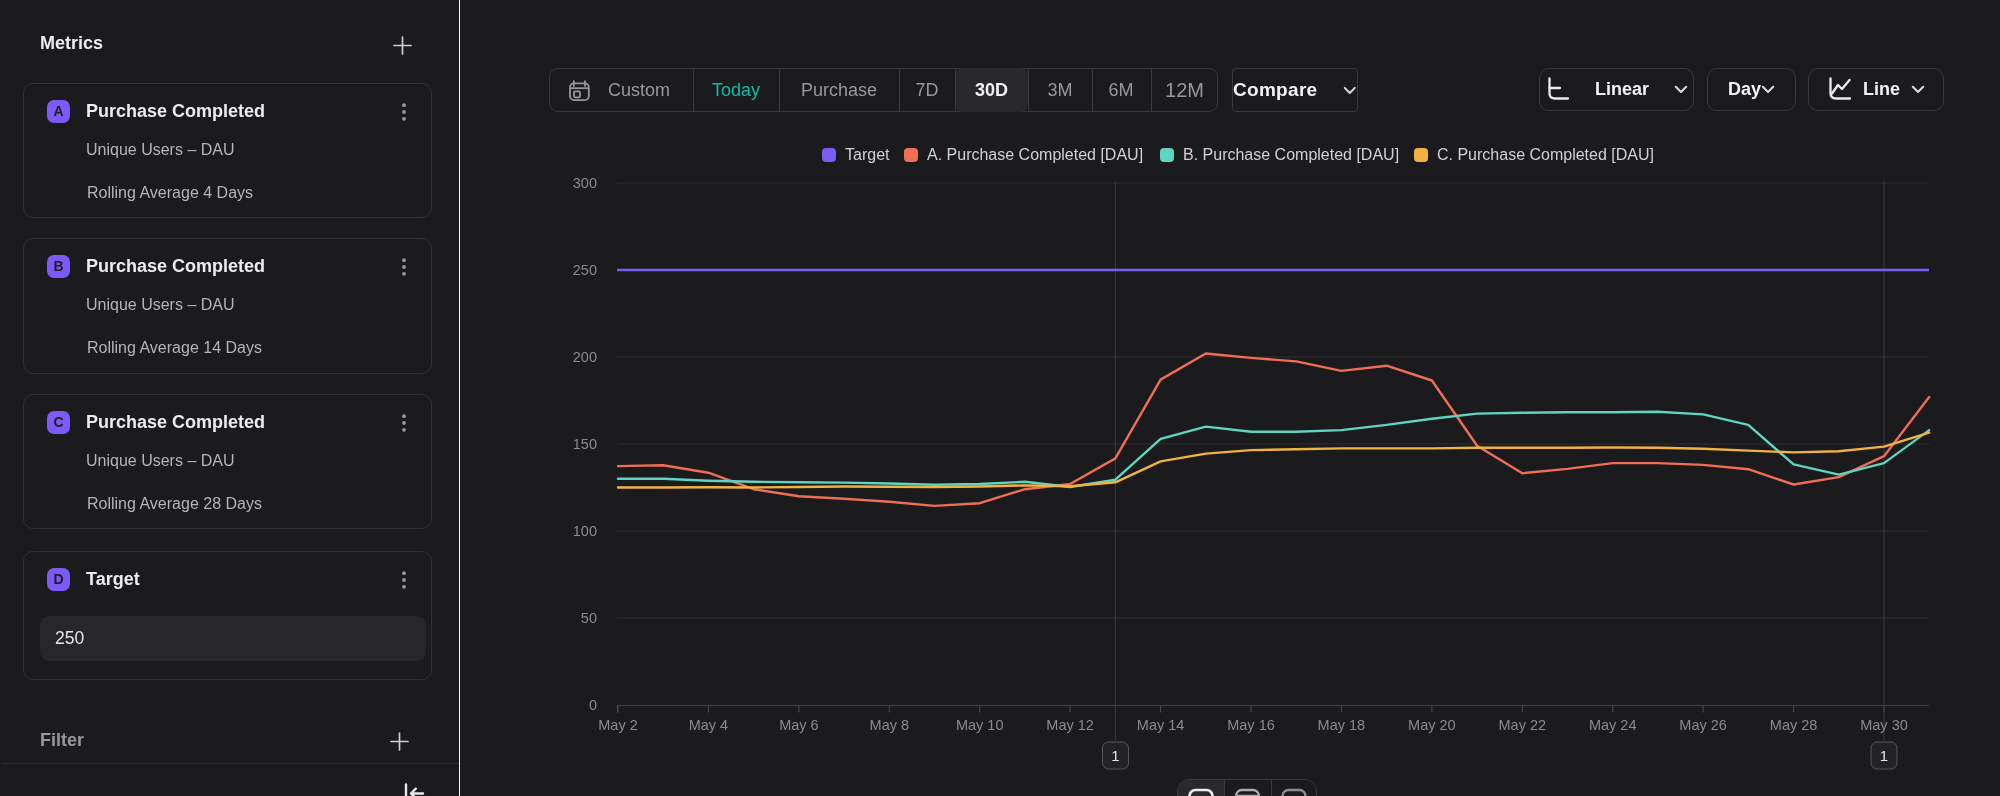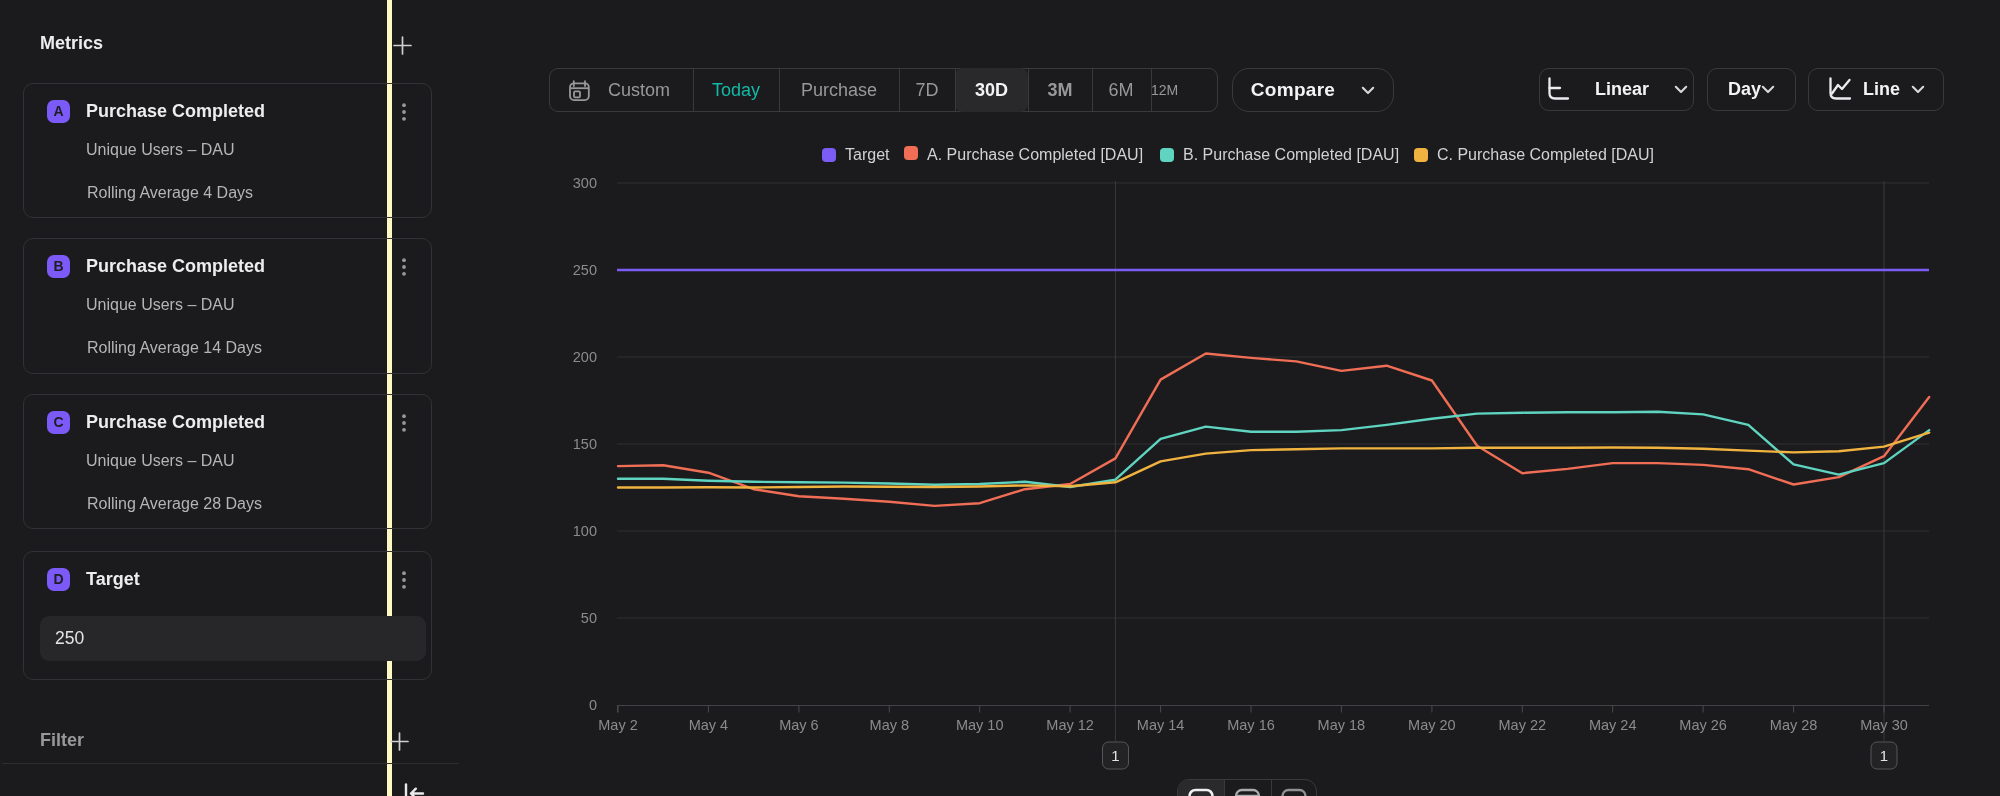--- a/index.html
+++ b/index.html
@@ -54,21 +54,21 @@
 <text x="1884.0" y="730" text-anchor="middle" fill="#8b8b8e" font-size="14.5">May 30</text>
 <line x1="617" y1="270" x2="1929" y2="270" stroke="#7b5cf5" stroke-width="2.6"></line>
 <polyline points="618.0,466.1 663.2,465.2 708.4,472.7 753.6,489.2 798.9,496.2 844.1,498.8 889.3,501.8 934.5,505.9 979.7,503.2 1024.9,489.2 1070.1,484.0 1115.4,458.4 1160.6,379.6 1205.8,353.5 1251.0,357.9 1296.2,361.4 1341.4,370.9 1386.6,365.7 1431.9,380.5 1477.1,445.7 1522.3,473.2 1567.5,468.9 1612.7,463.1 1657.9,463.1 1703.1,464.9 1748.3,469.2 1793.6,484.5 1838.8,477.1 1884.0,456.2 1929.2,397.0" fill="none" stroke="#ef6e55" stroke-width="2.4" stroke-linejoin="round" stroke-linecap="round"></polyline>
 <polyline points="618.0,478.8 663.2,478.8 708.4,480.7 753.6,481.8 798.9,482.3 844.1,482.6 889.3,483.5 934.5,484.7 979.7,484.0 1024.9,481.8 1070.1,487.0 1115.4,479.7 1160.6,438.8 1205.8,426.6 1251.0,431.8 1296.2,431.8 1341.4,430.1 1386.6,424.9 1431.9,418.8 1477.1,413.6 1522.3,412.7 1567.5,412.2 1612.7,412.2 1657.9,411.8 1703.1,414.4 1748.3,424.9 1793.6,464.4 1838.8,474.6 1884.0,463.1 1929.2,430.1" fill="none" stroke="#5fd4c0" stroke-width="2.4" stroke-linejoin="round" stroke-linecap="round"></polyline>
 <polyline points="618.0,487.5 663.2,487.5 708.4,487.3 753.6,487.5 798.9,487.0 844.1,486.5 889.3,486.8 934.5,487.0 979.7,486.5 1024.9,485.4 1070.1,486.3 1115.4,482.3 1160.6,461.4 1205.8,453.6 1251.0,450.1 1296.2,449.2 1341.4,448.4 1386.6,448.4 1431.9,448.4 1477.1,447.8 1522.3,447.8 1567.5,447.8 1612.7,447.5 1657.9,447.8 1703.1,448.7 1748.3,450.6 1793.6,452.4 1838.8,451.3 1884.0,446.6 1929.2,432.7" fill="none" stroke="#f1b33f" stroke-width="2.4" stroke-linejoin="round" stroke-linecap="round"></polyline>
 <rect x="1102.5" y="742" width="26" height="27" rx="6" fill="#232326" stroke="#56565a" stroke-width="1"></rect>
 <text x="1115.5" y="761" text-anchor="middle" fill="#e3e3e5" font-size="15">1</text>
 <rect x="1871" y="742" width="26" height="27" rx="6" fill="#232326" stroke="#56565a" stroke-width="1"></rect>
 <text x="1884" y="761" text-anchor="middle" fill="#e3e3e5" font-size="15">1</text>
 </svg>
-<div style="position:absolute;left:0;top:0;width:392px;height:796px;border-right:5px solid #fef9c3;box-sizing:border-box">
+<div style="position:absolute;left:0;top:0;width:460px;height:796px;border-right:1px solid #fef9c3;box-sizing:border-box">
 <div style="position:absolute;left:40px;top:33px;font-size:18px;font-weight:bold;color:#ededf0">Metrics</div>
 <div style="position:absolute;left:392px;top:35px"><svg width="21" height="21" viewBox="0 0 21 21">
         <path d="M10.5 2 V19 M2 10.5 H19" stroke="#cfcfd2" stroke-width="1.7" stroke-linecap="round" fill="none"></path>
       </svg></div>
 <div style="position:absolute;left:23px;top:83px;width:409px;height:135px;border:1px solid #323236;border-radius:10px;box-sizing:border-box">
 <div style="position:absolute;left:23px;top:16px;width:23px;height:23px;background:#7c5af8;border-radius:7px;text-align:center;line-height:23px;font-size:14px;font-weight:bold;color:#1d1d22">A</div>
 <div style="position:absolute;left:62px;top:17px;font-size:18px;font-weight:bold;color:#ededf0">Purchase Completed</div>
 <div style="position:absolute;right:25px;top:19px"><svg width="4" height="18" viewBox="0 0 4 18">
           <circle cx="2" cy="2.2" r="1.9" fill="#98989b"></circle>
           <circle cx="2" cy="9" r="1.9" fill="#98989b"></circle>
@@ -125,31 +125,31 @@
       <rect x="3" y="4.3" width="18.8" height="16.8" rx="4" stroke="#98989b" stroke-width="1.8" fill="none"></rect>
       <path d="M3.4 9.2 H21.4" stroke="#98989b" stroke-width="1.8"></path>
       <path d="M6.8 2.2 V7 M18 2.2 V7" stroke="#98989b" stroke-width="1.8" stroke-linecap="round"></path>
       <rect x="7" y="12.4" width="6" height="6" rx="1.2" stroke="#98989b" stroke-width="1.8" fill="none"></rect>
     </svg></div>
 <div style="position:absolute;left:608px;top:68px;height:44px;line-height:44px;font-size:18px;color:#98989b">Custom</div>
 <div style="position:absolute;left:693px;top:68px;width:86px;height:44px;line-height:44px;text-align:center;font-size:18px;color:#14b8a6;font-weight:normal">Today</div>
 <div style="position:absolute;left:779px;top:68px;width:120px;height:44px;line-height:44px;text-align:center;font-size:18px;color:#98989b;font-weight:normal">Purchase</div>
 <div style="position:absolute;left:899px;top:68px;width:56px;height:44px;line-height:44px;text-align:center;font-size:18px;color:#98989b;font-weight:normal">7D</div>
 <div style="position:absolute;left:955px;top:68px;width:73px;height:44px;line-height:44px;text-align:center;font-size:18px;color:#f3f3f5;font-weight:bold">30D</div>
-<div style="position:absolute;left:1028px;top:68px;width:64px;height:44px;line-height:44px;text-align:center;font-size:18px;color:#98989b;font-weight:bold">3M</div>
+<div style="position:absolute;left:1028px;top:68px;width:64px;height:44px;line-height:44px;text-align:center;font-size:18px;color:#98989b;font-weight:normal">3M</div>
 <div style="position:absolute;left:1092px;top:68px;width:58px;height:44px;line-height:44px;text-align:center;font-size:18px;color:#98989b;font-weight:normal">6M</div>
-<div style="position:absolute;left:1151px;top:68px;width:67px;height:44px;line-height:44px;font-size:14px;color:#98989b;font-weight:normal">12M</div>
+<div style="position:absolute;left:1151px;top:68px;width:67px;height:44px;line-height:44px;text-align:center;font-size:20px;color:#98989b;font-weight:normal">12M</div>
 <div style="position:absolute;left:693px;top:68px;width:1px;height:44px;background:#3a3a3d"></div>
 <div style="position:absolute;left:779px;top:68px;width:1px;height:44px;background:#3a3a3d"></div>
 <div style="position:absolute;left:899px;top:68px;width:1px;height:44px;background:#3a3a3d"></div>
 <div style="position:absolute;left:955px;top:68px;width:1px;height:44px;background:#3a3a3d"></div>
 <div style="position:absolute;left:1028px;top:68px;width:1px;height:44px;background:#3a3a3d"></div>
 <div style="position:absolute;left:1092px;top:68px;width:1px;height:44px;background:#3a3a3d"></div>
 <div style="position:absolute;left:1151px;top:68px;width:1px;height:44px;background:#3a3a3d"></div>
-<div style="position:absolute;left:1232px;top:68px;width:162px;height:44px;border:1px solid #3a3a3d;border-radius:17px;box-sizing:border-box;display:flex;align-items:center;justify-content:center;gap:26px">
+<div style="position:absolute;left:1232px;top:68px;width:126px;height:44px;border:1px solid #3a3a3d;border-radius:4px;box-sizing:border-box;display:flex;align-items:center;justify-content:center;gap:26px">
     <span style="font-size:19px;font-weight:bold;color:#f3f3f5;letter-spacing:0.3px">Compare</span>
     <svg width="14" height="9" viewBox="0 0 14 9">
       <path d="M1.8 1.8 L7 7 L12.2 1.8" stroke="#d8d8da" stroke-width="2.1" fill="none" stroke-linecap="round" stroke-linejoin="round"></path>
     </svg>
   </div>
 <div style="position:absolute;left:1539px;top:68px;width:155px;height:43px;border:1px solid #3a3a3d;border-radius:10px;box-sizing:border-box;display:flex;align-items:center;justify-content:center;gap:25px">
     <span style="display:flex">
       <svg width="25" height="25" viewBox="0 0 25 25">
         <path d="M4.5 1.5 V16 Q4.5 21.5 10 21.5 H23" stroke="#ececef" stroke-width="2.3" fill="none" stroke-linecap="round"></path>
         <path d="M4.5 11 H15" stroke="#ececef" stroke-width="2.3" stroke-linecap="round"></path>
@@ -175,21 +175,21 @@
     </span>
     <span style="font-size:18px;font-weight:bold;color:#f3f3f5">Line</span>
     <svg width="14" height="9" viewBox="0 0 14 9">
       <path d="M1.8 1.8 L7 7 L12.2 1.8" stroke="#d8d8da" stroke-width="2.1" fill="none" stroke-linecap="round" stroke-linejoin="round"></path>
     </svg>
   </div>
 <div style="position:absolute;left:822px;top:146px;display:flex;align-items:center;gap:9px">
     <span style="width:14px;height:14px;background:#7b5cf5;border-radius:4px"></span>
     <span style="font-size:16px;color:#d2d2d4">Target</span>
   </div>
-<div style="position:absolute;left:904px;top:146px;display:flex;align-items:flex-start;gap:9px">
+<div style="position:absolute;left:904px;top:146px;display:flex;align-items:center;gap:9px">
     <span style="width:14px;height:14px;background:#ef6e55;border-radius:4px"></span>
     <span style="font-size:16px;color:#d2d2d4">A. Purchase Completed [DAU]</span>
   </div>
 <div style="position:absolute;left:1160px;top:146px;display:flex;align-items:center;gap:9px">
     <span style="width:14px;height:14px;background:#5fd4c0;border-radius:4px"></span>
     <span style="font-size:16px;color:#d2d2d4">B. Purchase Completed [DAU]</span>
   </div>
 <div style="position:absolute;left:1414px;top:146px;display:flex;align-items:center;gap:9px">
     <span style="width:14px;height:14px;background:#f1b33f;border-radius:4px"></span>
     <span style="font-size:16px;color:#d2d2d4">C. Purchase Completed [DAU]</span>

